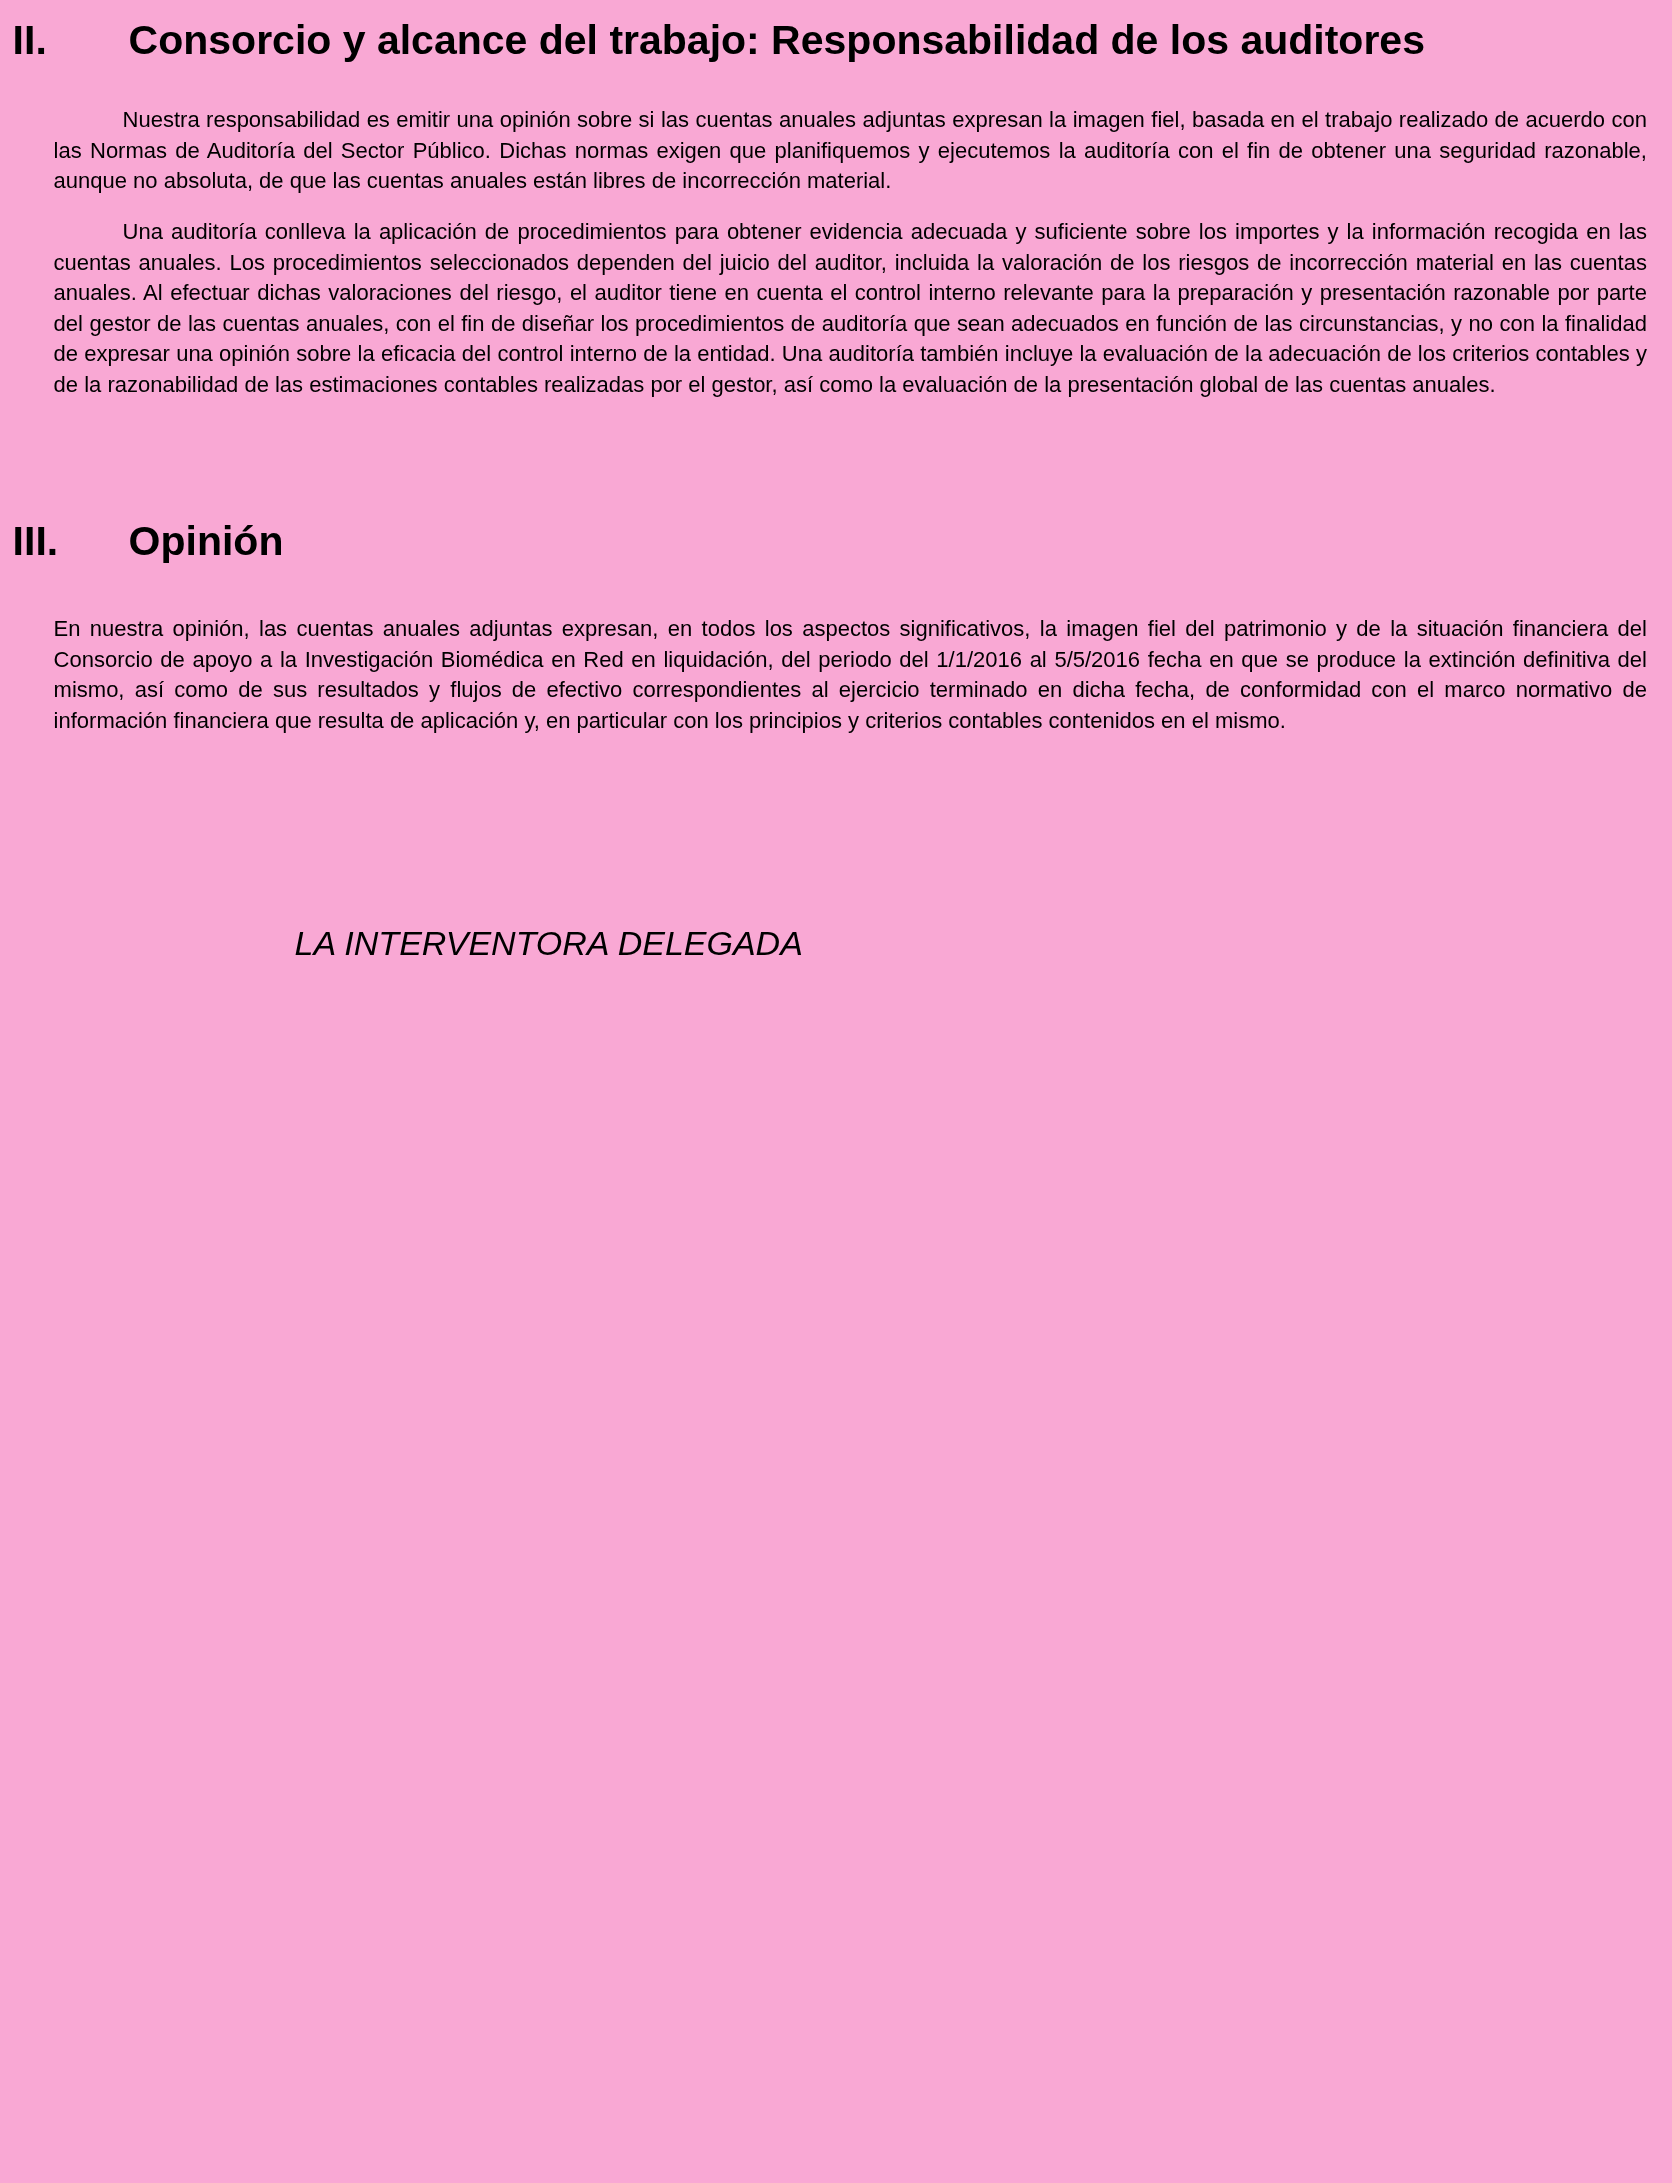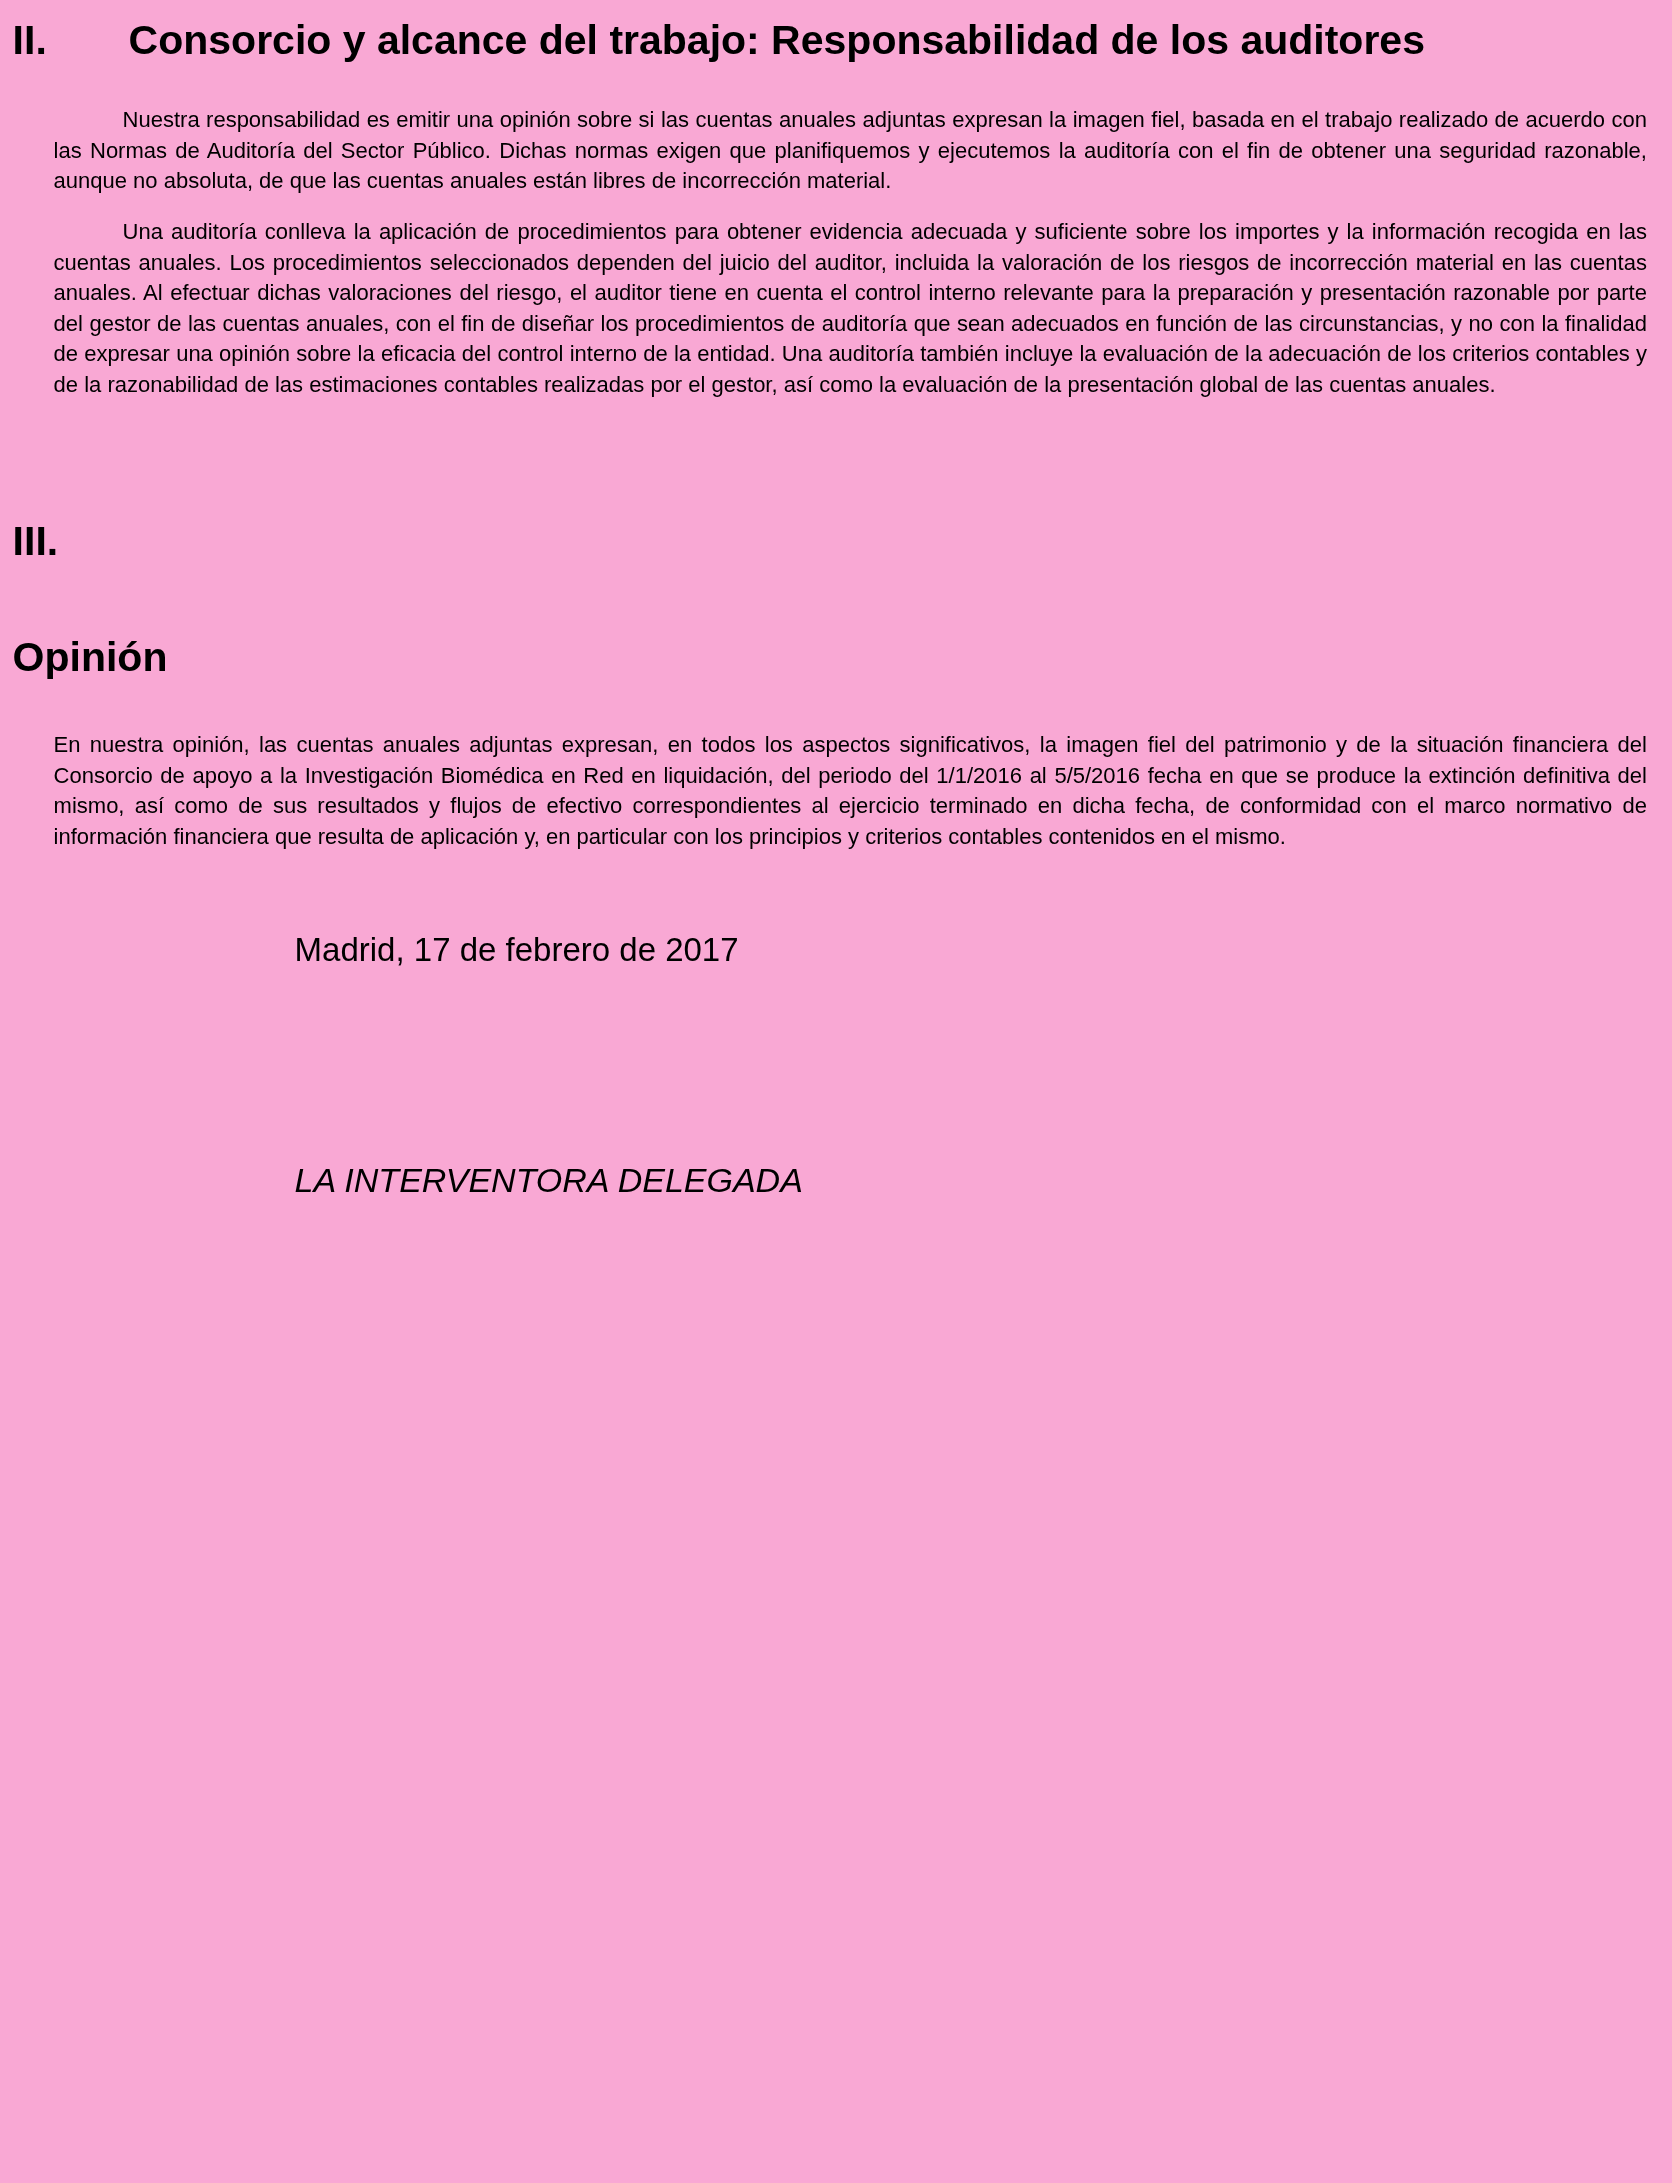--- a/index.html
+++ b/index.html
@@ -45,21 +45,20 @@
     color: #000000;
   }
   .para.first-line-indent {
     text-indent: 69px;
   }
   .section-opinion {
     margin-top: 118px;
   }
   .section-opinion .section-heading {
     margin-bottom: 49px;
-    flex-direction: column;
   }
   .closing-block {
     margin-left: 41px;
   }
   .dateline {
     margin: 75px 0 0 241px;
     font-size: 33px;
     line-height: 1.385;
     color: #000000;
   }
@@ -91,18 +90,17 @@
     <h2 class="section-heading">
       <span class="sec-num">III.</span>
       <span class="sec-title">Opinión</span>
     </h2>
     <div class="body-block">
       <p class="para">En nuestra opinión, las cuentas anuales adjuntas expresan, en todos los aspectos significativos, la imagen fiel del patrimonio y de la situación financiera del Consorcio de apoyo a la Investigación Biomédica en Red en liquidación, del periodo del 1/1/2016 al 5/5/2016 fecha en que se produce la extinción definitiva del mismo, así como de sus resultados y flujos de efectivo correspondientes al ejercicio terminado en dicha fecha, de conformidad con el marco normativo de información financiera que resulta de aplicación y, en particular con los principios y criterios contables contenidos en el mismo.</p>
     </div>
   </section>
 
   <div class="closing-block">
-    <p class="dateline">Madrid, 17 de febrero de 2017</p>
     <p class="signature">LA INTERVENTORA DELEGADA</p>
   </div>
 
 </div>
 
 
 </body></html>

